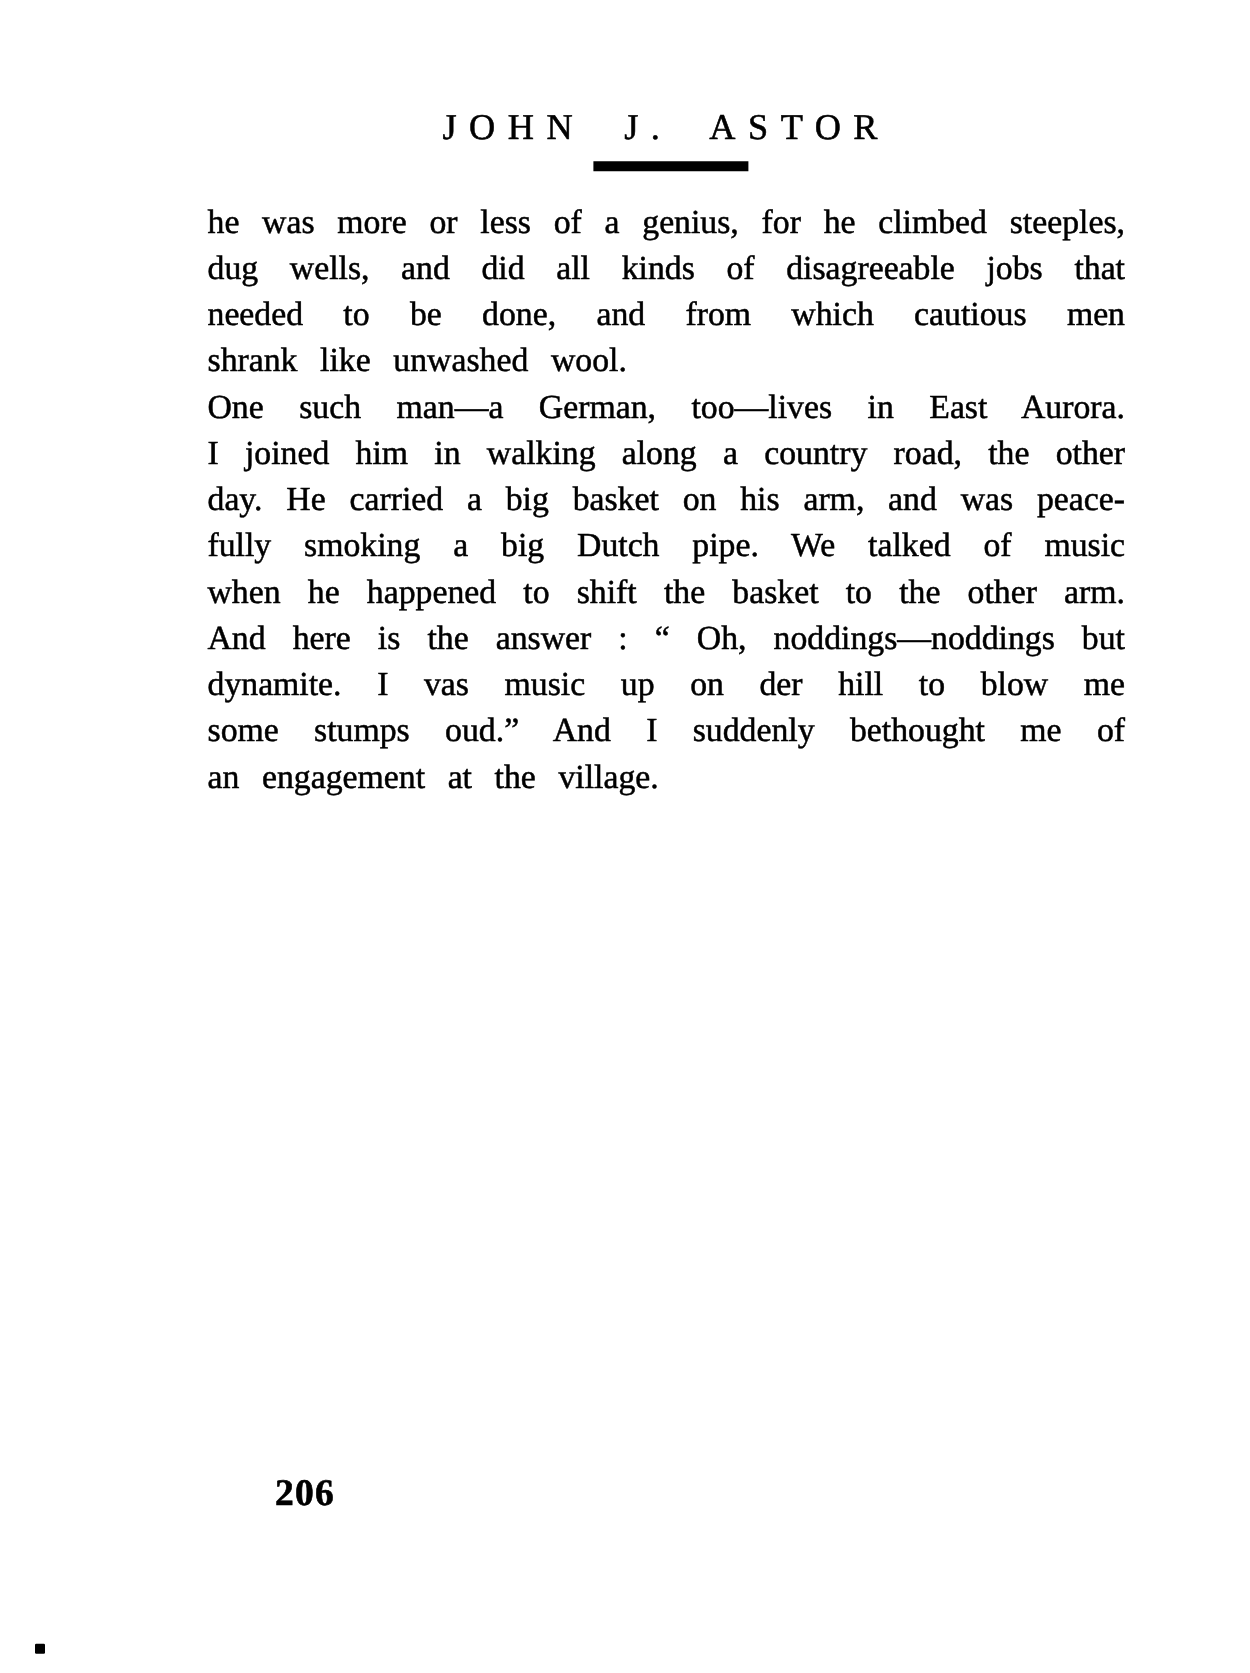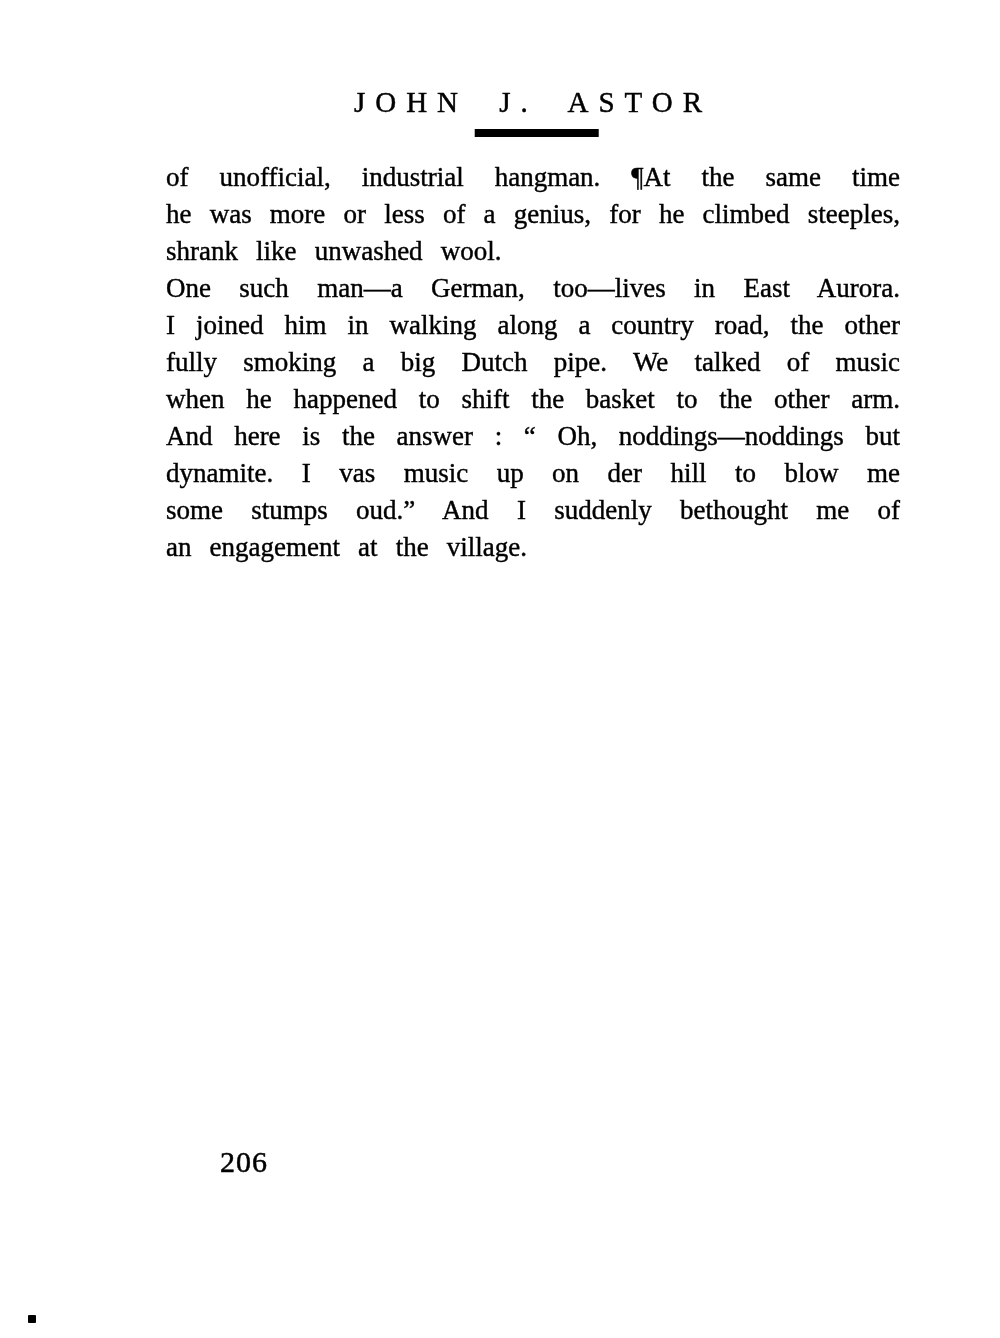--- a/index.html
+++ b/index.html
@@ -65,24 +65,24 @@
   .line.end {
     text-align: center;
     text-align-last: left;
     word-spacing: 0.42em;
   }
 
   
   .page-number {
     position: absolute;
     left: 208px;
-    top: 1132px;
+    top: 1165px;
     font-size: 30px;
     line-height: 36px;
-    font-weight: normal;
+    font-weight: bold;
     letter-spacing: 1px;
     -webkit-text-stroke: 0.5px #000;
   }
 
   
   .ink-speck {
     position: absolute;
     left: 20px;
     top: 1307px;
     width: 4px;
@@ -95,25 +95,27 @@
 <body>
 
 <div class="page">
 
   <div class="header">
     <span class="title">JOHN J. ASTOR</span>
     <div class="title-rule"></div>
   </div>
 
   <div class="text-block">
-    <div class="line">of unofficial, industrial hangman.  ¶At the same time</div>
     <div class="line">he was more or less of a genius, for he climbed steeples,</div>
+    <div class="line">dug wells, and did all kinds of disagreeable jobs that</div>
+    <div class="line">needed to be done, and from which cautious men</div>
     <div class="line end">shrank like unwashed wool.</div>
     <div class="line">One such man—a German, too—lives in East Aurora.</div>
     <div class="line">I joined him in walking along a country road, the other</div>
+    <div class="line">day. He carried a big basket on his arm, and was peace-</div>
     <div class="line">fully smoking a big Dutch pipe. We talked of music</div>
     <div class="line">when he happened to shift the basket to the other arm.</div>
     <div class="line">And here is the answer : “ Oh, noddings—noddings but</div>
     <div class="line">dynamite. I vas music up on der hill to blow me</div>
     <div class="line">some stumps oud.”  And I suddenly bethought me of</div>
     <div class="line end">an engagement at the village.</div>
   </div>
 
   <div class="page-number">206</div>
 

